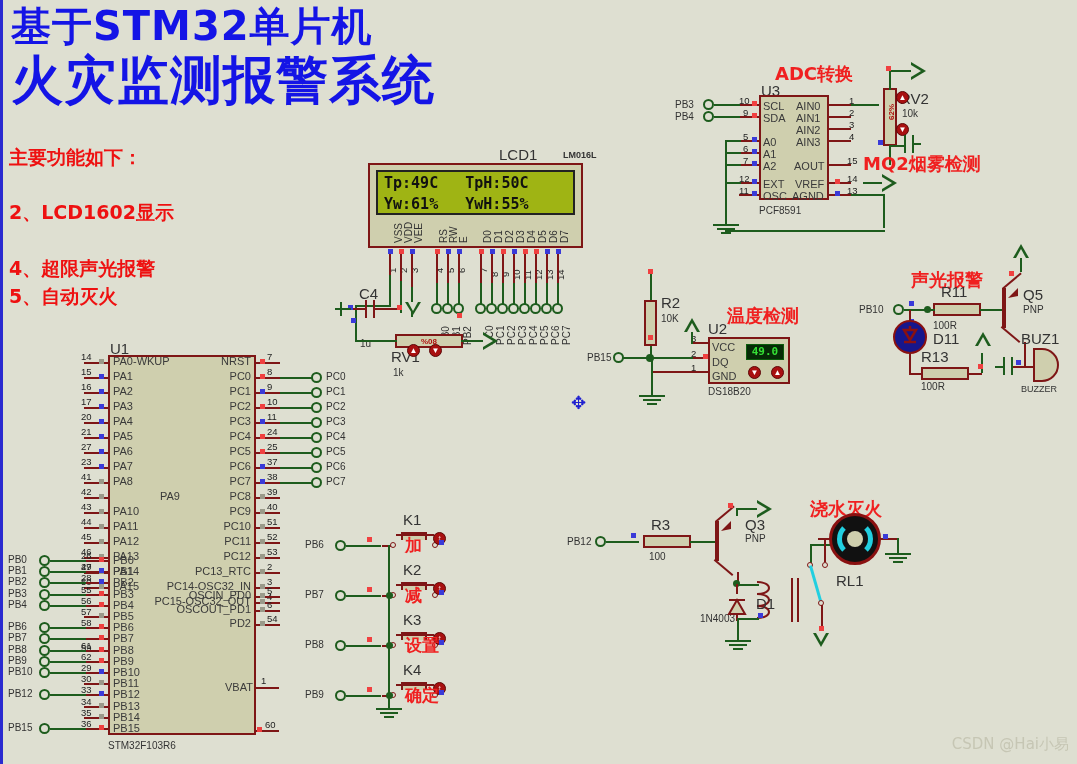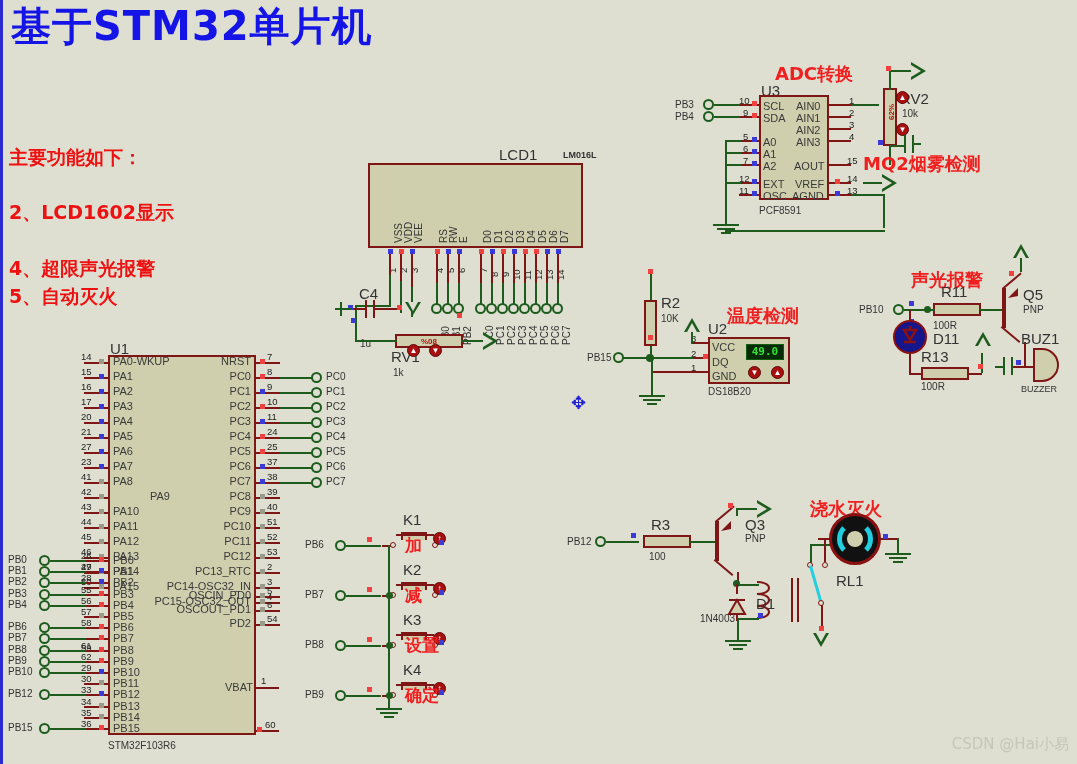--- a/index.html
+++ b/index.html
@@ -145,29 +145,32 @@
     position:absolute;width:6px;height:6px;border:1.5px solid #7e1616;
     border-radius:50%;box-sizing:border-box;background:#dedfd1;
   }
 </style>
 </head>
 <body>
 
 <div id="root">
 
   <div class="abs title-cn t1">基于STM32单片机</div>
+  <div class="abs title-cn t2">火灾监测报警系统</div>
 
   <div class="abs feat" style="left:6px;top:148px;">主要功能如下：</div>
   <div class="abs feat" style="left:6px;top:203px;">2、LCD1602显示</div>
   <div class="abs feat" style="left:6px;top:259px;">4、超限声光报警</div>
   <div class="abs feat" style="left:6px;top:287px;">5、自动灭火</div>
 
   <div class="lbl big" style="left:496px;top:146px;">LCD1</div>
   <div class="lbl" style="left:560px;top:150px;font-weight:bold;font-size:9px;">LM016L</div>
   <div class="body-box" id="lcd-body"></div>
+  <div id="lcd-screen"><span>Tp:49C   TpH:50C</span>
+<span>Yw:61%   YwH:55%</span></div>
 
   <div class="lbl vert" style="left:390px;top:243px;">VSS</div>
   <div class="lbl vert" style="left:400px;top:243px;">VDD</div>
   <div class="lbl vert" style="left:410px;top:243px;">VEE</div>
   <div class="lbl vert" style="left:435px;top:243px;">RS</div>
   <div class="lbl vert" style="left:445px;top:243px;">RW</div>
   <div class="lbl vert" style="left:455px;top:243px;">E</div>
   <div class="lbl vert" style="left:479px;top:243px;">D0</div>
   <div class="lbl vert" style="left:490px;top:243px;">D1</div>
   <div class="lbl vert" style="left:501px;top:243px;">D2</div>
@@ -566,21 +569,21 @@
        <div class="pin-num" style="left:78px;top:456px;">23</div>
        <div class="pad-b" style="left:96px;top:464px;"></div>
        <div class="pin-name" style="left:110px;top:460px;">PA7</div>
       <div class="bwire h" style="left:81px;top:482px;width:24px;"></div>
        <div class="pin-num" style="left:78px;top:471px;">41</div>
        <div class="pad-g" style="left:96px;top:479px;"></div>
        <div class="pin-name" style="left:110px;top:475px;">PA8</div>
       <div class="bwire h" style="left:81px;top:497px;width:24px;"></div>
        <div class="pin-num" style="left:78px;top:486px;">42</div>
        <div class="pad-g" style="left:96px;top:494px;"></div>
-       <div class="pin-name" style="left:110px;top:490px;padding-left:37px;">PA9</div>
+       <div class="pin-name" style="left:120px;top:490px;padding-left:37px;">PA9</div>
       <div class="bwire h" style="left:81px;top:512px;width:24px;"></div>
        <div class="pin-num" style="left:78px;top:501px;">43</div>
        <div class="pad-g" style="left:96px;top:509px;"></div>
        <div class="pin-name" style="left:110px;top:505px;">PA10</div>
       <div class="bwire h" style="left:81px;top:527px;width:24px;"></div>
        <div class="pin-num" style="left:78px;top:516px;">44</div>
        <div class="pad-g" style="left:96px;top:524px;"></div>
        <div class="pin-name" style="left:110px;top:520px;">PA11</div>
       <div class="bwire h" style="left:81px;top:542px;width:24px;"></div>
        <div class="pin-num" style="left:78px;top:531px;">45</div>

